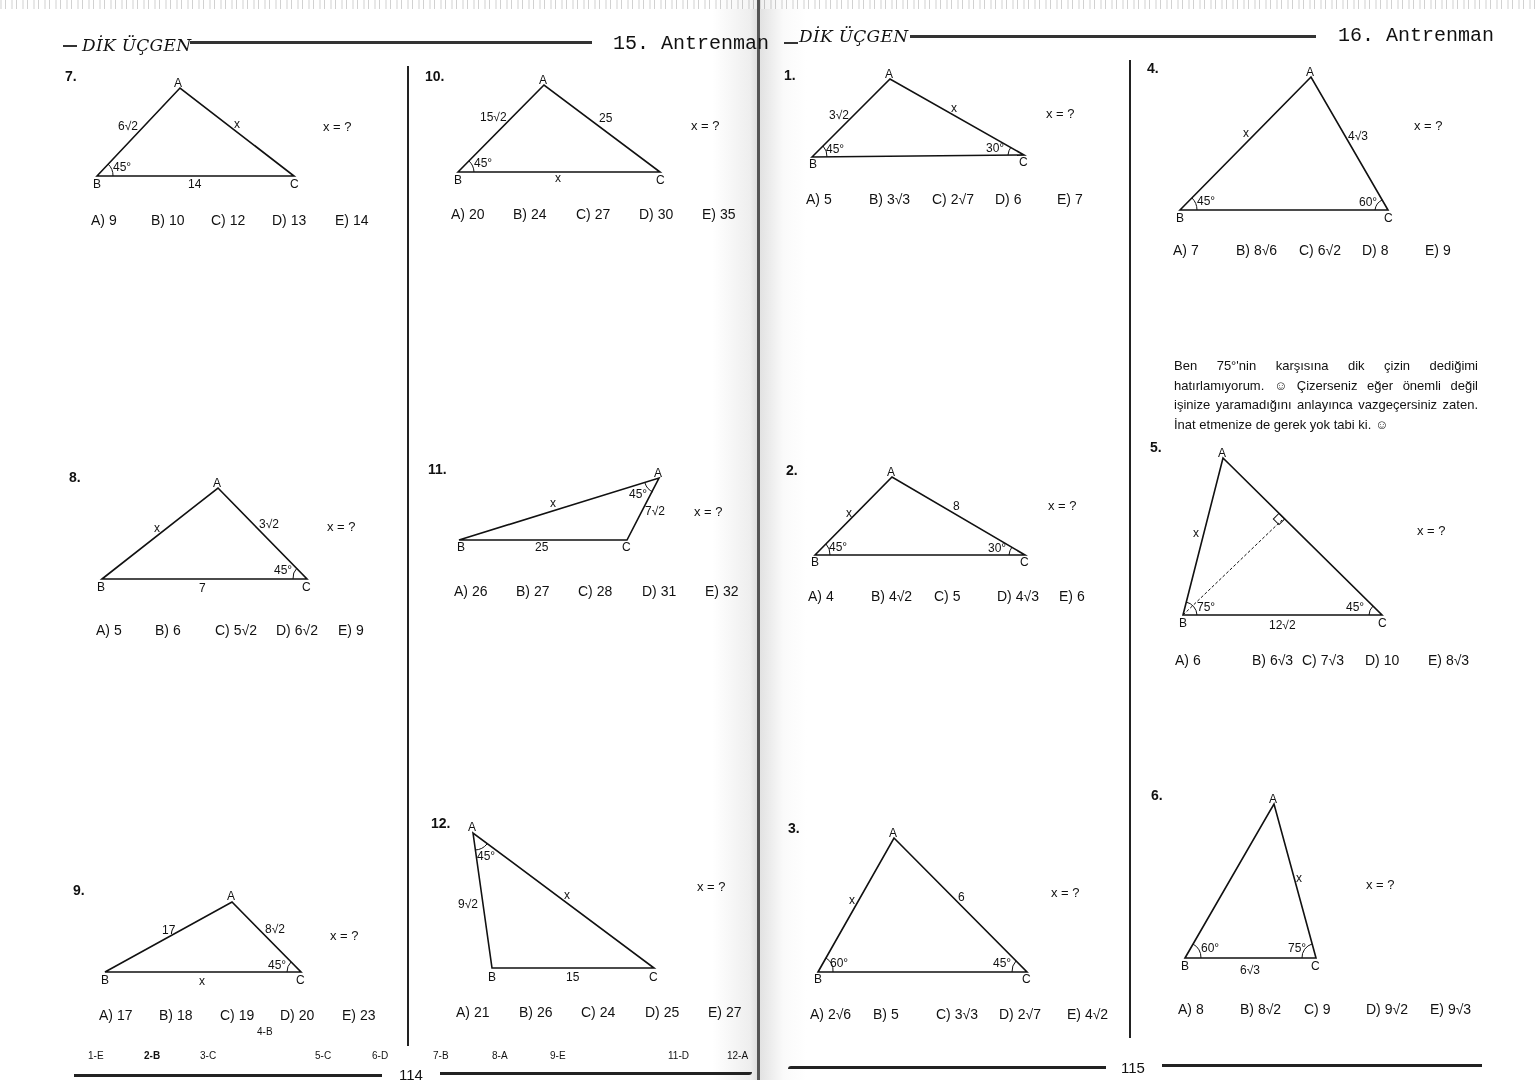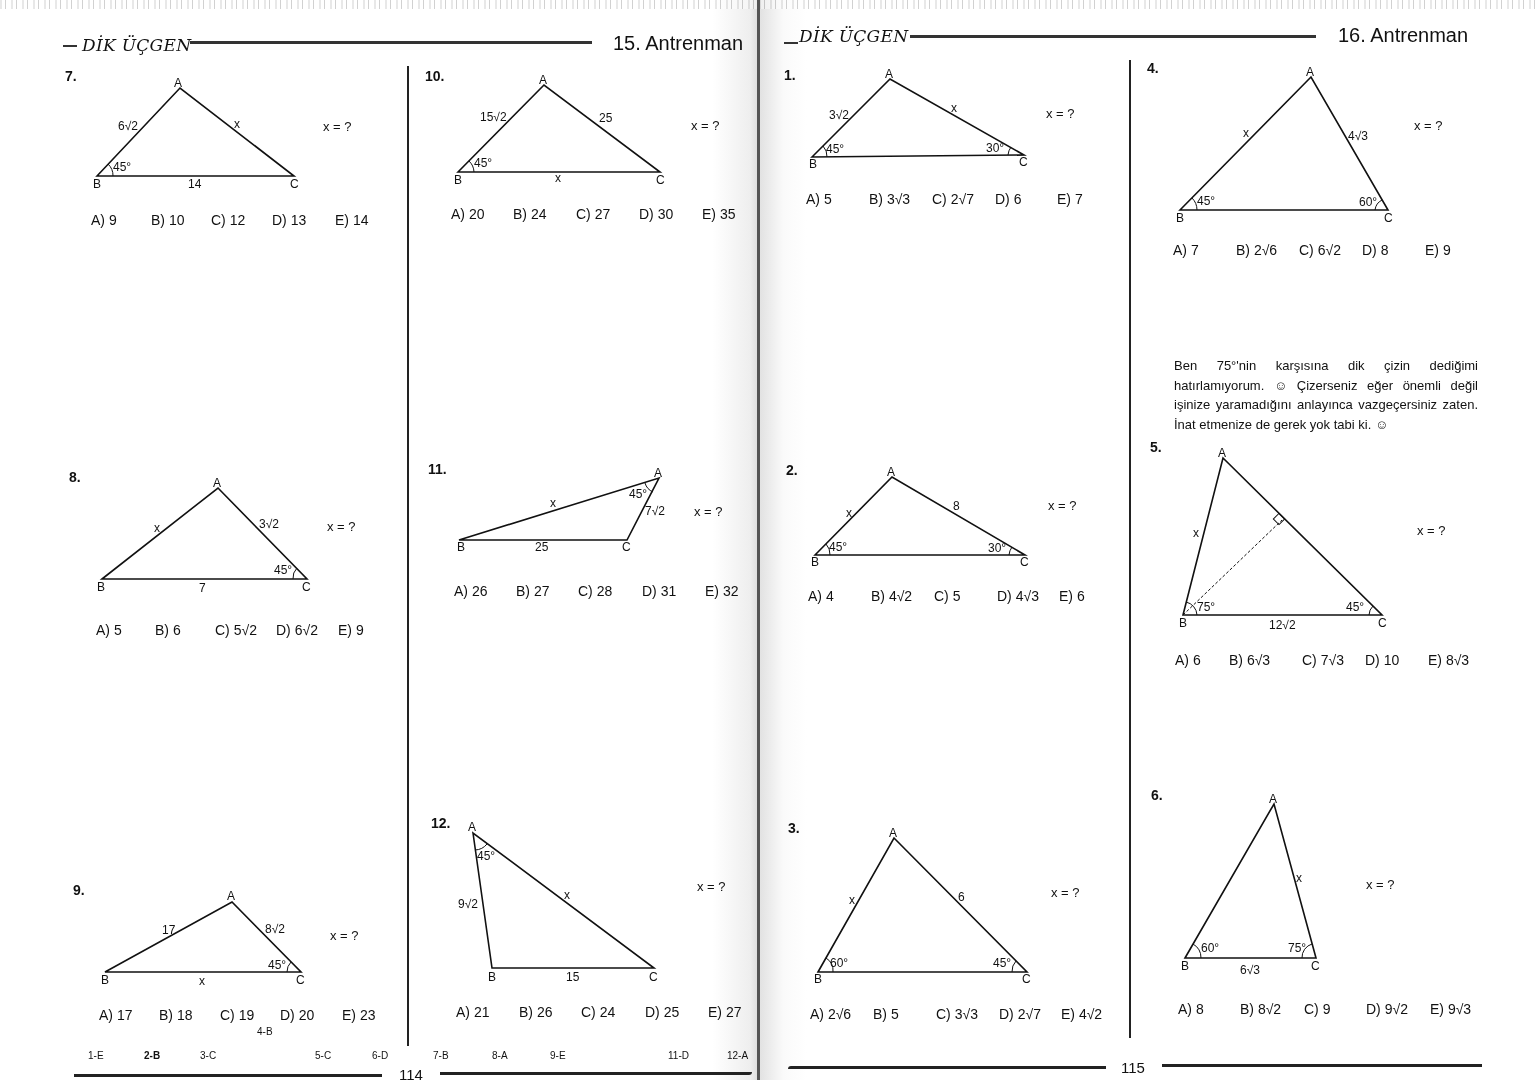--- a/index.html
+++ b/index.html
@@ -5,21 +5,21 @@
   html, body { margin:0; padding:0; }
   body { width:1537px; height:1080px; position:relative; overflow:hidden; background:#fbfbfb; font-family:"Liberation Sans", sans-serif; color:#111; }
   .page { position:absolute; top:0; height:1080px; background:#fff; }
   .page-left { left:0; width:758px; background:linear-gradient(to right,#fff 0%,#fff 94%,#eee 99%,#ddd 100%); }
   .page-right { left:760px; width:777px; background:linear-gradient(to right,#e2e2e2 0%,#fafafa 3%,#fff 6%,#fff 100%); }
   .fold { position:absolute; left:757px; top:0; width:3px; height:1080px; background:#555; }
   .topnoise { position:absolute; left:0; top:0; width:1537px; height:9px; background:repeating-linear-gradient(90deg,#ccc 0 2px,#fff 2px 5px,#999 5px 6px,#fff 6px 11px); opacity:.45; }
   .hdr { position:absolute; font-family:"DejaVu Serif","Liberation Serif",serif; }
   .hdr-title { font-style:italic; font-size:17px; font-weight:normal; letter-spacing:.3px; }
   .hdr-line { position:absolute; height:3px; background:#333; }
-  .hdr-right { font-family:Liberation Sans, sans-serif; font-size:20px; }
+  .hdr-right { font-family:Liberation Mono, monospace; font-size:20px; }
   .qnum { position:absolute; font-weight:bold; font-size:14px; }
   .xq { position:absolute; font-size:13px; }
   .opts { position:absolute; font-size:14px; display:flex; }
   .opts span { position:absolute; white-space:nowrap; }
   .vdiv { position:absolute; width:2px; background:#222; }
   svg.tri { position:absolute; overflow:visible; }
   svg text { font-family:"Liberation Sans", sans-serif; font-size:12px; fill:#111; }
   .note { position:absolute; left:1174px; top:356px; width:304px; font-size:13px; line-height:19.5px; text-align:justify; }
   .ans { position:absolute; font-size:10px; }
   .foot-line { position:absolute; height:3px; background:#222; }
@@ -265,42 +265,42 @@
   <text x="958" y="901">6</text>
   <text x="830" y="967">60°</text>
   <text x="993" y="967">45°</text>
 </svg>
 <div class="xq" style="left:1051px;top:885px;">x = ?</div>
 <div class="opts" style="left:810px;top:1006px;">
   <span style="left:0">A) 2√6</span>
   <span style="left:63px">B) 5</span>
   <span style="left:126px">C) 3√3</span>
   <span style="left:189px">D) 2√7</span>
-  <span style="left:251px">E) 4√2</span>
+  <span style="left:257px">E) 4√2</span>
 </div>
 
 <div class="qnum" style="left:1147px;top:60px;">4.</div>
 <svg class="tri" style="left:0;top:0;" width="1" height="1">
   <polygon points="1180,210 1311,77 1388,210" fill="none" stroke="#111" stroke-width="1.6"></polygon>
   <path d="M1197,210 A17,17 0 0 0 1192,198" fill="none" stroke="#111" stroke-width="1"></path>
   <path d="M1375,210 A13,13 0 0 1 1382,200" fill="none" stroke="#111" stroke-width="1"></path>
 </svg>
 <svg class="tri" style="left:0;top:0;" width="1" height="1">
   <text x="1306" y="76">A</text>
   <text x="1176" y="222">B</text>
   <text x="1384" y="222">C</text>
   <text x="1243" y="137">x</text>
   <text x="1348" y="140">4√3</text>
   <text x="1197" y="205">45°</text>
   <text x="1359" y="206">60°</text>
 </svg>
 <div class="xq" style="left:1414px;top:118px;">x = ?</div>
 <div class="opts" style="left:1173px;top:242px;">
   <span style="left:0">A) 7</span>
-  <span style="left:63px">B) 2√6</span>
+  <span style="left:63px">B) 8√6</span>
   <span style="left:126px">C) 6√2</span>
   <span style="left:189px">D) 8</span>
   <span style="left:252px">E) 9</span>
 </div>
 
 <div class="note">Ben 75°'nin karşısına dik çizin dediğimi hatırlamıyorum. ☺ Çizerseniz eğer önemli değil işinize yaramadığını anlayınca vazgeçersiniz zaten. İnat etmenize de gerek yok tabi ki. ☺</div>
 
 <div class="qnum" style="left:1150px;top:439px;">5.</div>
 <svg class="tri" style="left:0;top:0;" width="1" height="1">
   <polygon points="1183,615 1223,458 1382,615" fill="none" stroke="#111" stroke-width="1.6"></polygon>
@@ -314,21 +314,21 @@
   <text x="1179" y="627">B</text>
   <text x="1378" y="627">C</text>
   <text x="1193" y="537">x</text>
   <text x="1269" y="629">12√2</text>
   <text x="1197" y="611">75°</text>
   <text x="1346" y="611">45°</text>
 </svg>
 <div class="xq" style="left:1417px;top:523px;">x = ?</div>
 <div class="opts" style="left:1175px;top:652px;">
   <span style="left:0">A) 6</span>
-  <span style="left:54px">B) 6√3</span>
+  <span style="left:77px">B) 6√3</span>
   <span style="left:127px">C) 7√3</span>
   <span style="left:190px">D) 10</span>
   <span style="left:253px">E) 8√3</span>
 </div>
 
 <div class="qnum" style="left:1151px;top:787px;">6.</div>
 <svg class="tri" style="left:0;top:0;" width="1" height="1">
   <polygon points="1185,958 1274,804 1316,958" fill="none" stroke="#111" stroke-width="1.6"></polygon>
   <path d="M1201,958 A16,16 0 0 0 1193,944" fill="none" stroke="#111" stroke-width="1"></path>
   <path d="M1302,958 A14,14 0 0 1 1312,944" fill="none" stroke="#111" stroke-width="1"></path>

